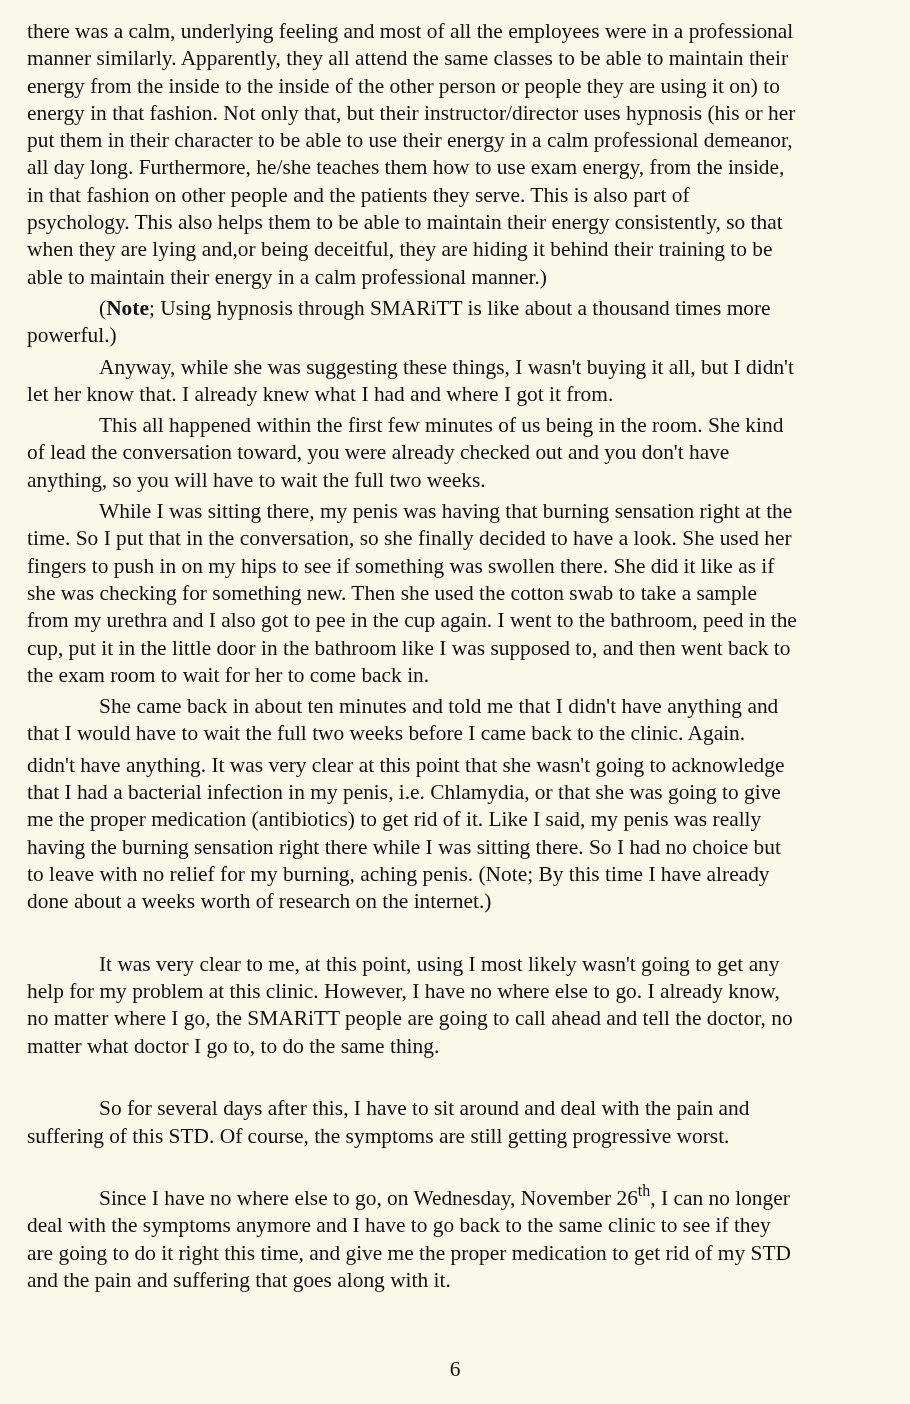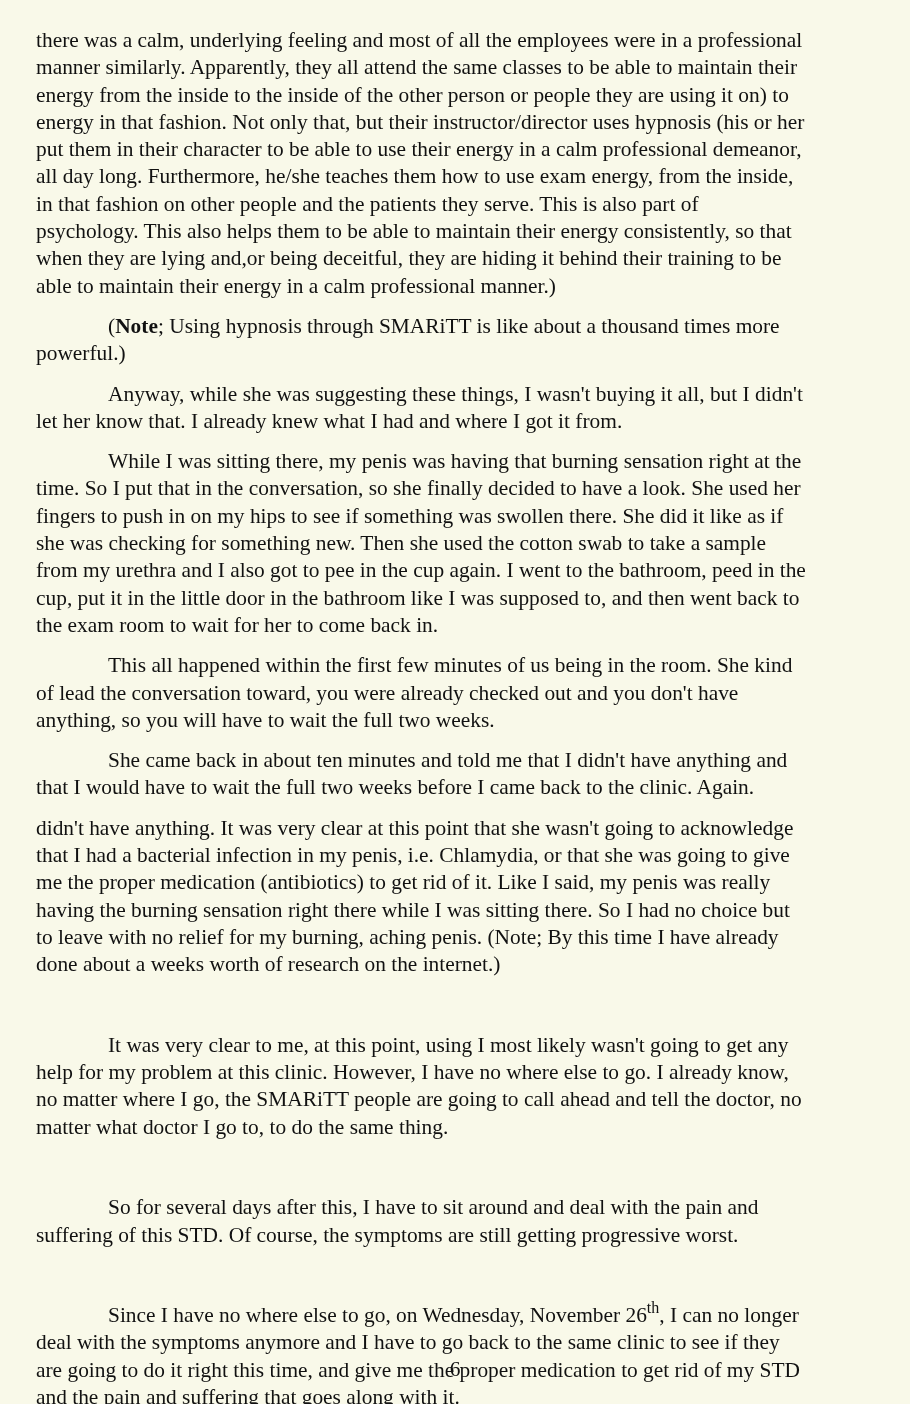--- a/index.html
+++ b/index.html
@@ -17,21 +17,21 @@
     }
     .page {
       position: absolute;
       left: 23px;
       top: 14px;
       width: 880px;
       font-size: 21.4px;
       line-height: 27.3px;
     }
     .para {
-      margin: 13px;
+      margin: 4px;
     }
     .line {
       display: block;
       white-space: nowrap;
     }
     .indent {
       padding-left: 72px;
     }
     .gap {
       height: 27.3px;
@@ -74,33 +74,33 @@
     <span class="line indent"><span>(</span><b>Note</b><span>; Using hypnosis through SMARiTT is like about a thousand times more</span></span>
     <span class="line">powerful.)</span>
   </p>
 
   <p class="para">
     <span class="line indent">Anyway, while she was suggesting these things, I wasn't buying it all, but I didn't</span>
     <span class="line">let her know that. I already knew what I had and where I got it from.</span>
   </p>
 
   <p class="para">
+    <span class="line indent">This all happened within the first few minutes of us being in the room. She kind</span>
+    <span class="line">of lead the conversation toward, you were already checked out and you don't have</span>
+    <span class="line">anything, so you will have to wait the full two weeks.</span>
+  </p>
+
+  <p class="para">
     <span class="line indent">While I was sitting there, my penis was having that burning sensation right at the</span>
     <span class="line">time. So I put that in the conversation, so she finally decided to have a look. She used her</span>
     <span class="line">fingers to push in on my hips to see if something was swollen there. She did it like as if</span>
     <span class="line">she was checking for something new. Then she used the cotton swab to take a sample</span>
     <span class="line">from my urethra and I also got to pee in the cup again. I went to the bathroom, peed in the</span>
     <span class="line">cup, put it in the little door in the bathroom like I was supposed to, and then went back to</span>
     <span class="line">the exam room to wait for her to come back in.</span>
-  </p>
-
-  <p class="para">
-    <span class="line indent">This all happened within the first few minutes of us being in the room. She kind</span>
-    <span class="line">of lead the conversation toward, you were already checked out and you don't have</span>
-    <span class="line">anything, so you will have to wait the full two weeks.</span>
   </p>
 
   <p class="para">
     <span class="line indent">She came back in about ten minutes and told me that I didn't have anything and</span>
     <span class="line">that I would have to wait the full two weeks before I came back to the clinic. Again.</span>
   </p>
 
   <p class="para">
     <span class="line">didn't have anything. It was very clear at this point that she wasn't going to acknowledge</span>
     <span class="line">that I had a bacterial infection in my penis, i.e. Chlamydia, or that she was going to give</span>

